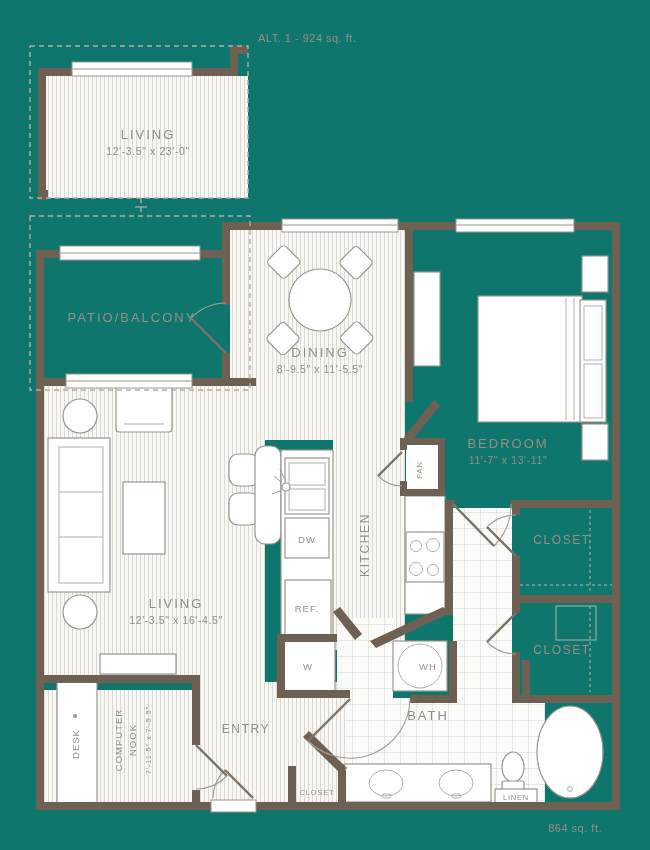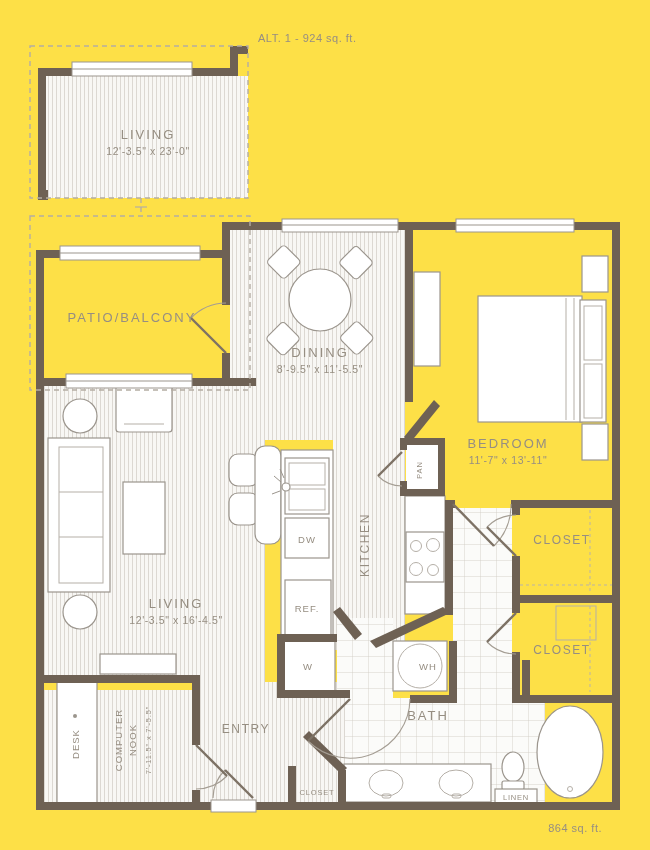--- a/index.html
+++ b/index.html
@@ -1,16 +1,16 @@
 <!DOCTYPE html>
 <html><head>
 <meta charset="utf-8">
 <style>
   html,body{margin:0;padding:0;background:#ffffff;}
-  .canvas{position:relative;width:650px;height:850px;background:#fde047;overflow:hidden;
+  .canvas{position:relative;width:650px;height:850px;background:#0f766e;overflow:hidden;
           font-family:"Liberation Sans", sans-serif;}
   svg text{font-family:"Liberation Sans", sans-serif;fill:#968e82;}
   .wall{fill:#6e6154;stroke:none;}
   .furn{fill:#ffffff;stroke:#9b958d;stroke-width:1.2;}
   .furnthin{fill:none;stroke:#b5afa7;stroke-width:1;}
   .win{fill:#ffffff;stroke:#9b958d;stroke-width:1;}
   .dash{fill:none;stroke:#b4ada3;stroke-width:1.4;stroke-dasharray:5 4;}
   .rod{fill:none;stroke:#b9b3a9;stroke-width:1;stroke-dasharray:3 3;}
   .arc{fill:none;stroke:#a49d93;stroke-width:1.1;}
   .leaf{fill:none;stroke:#7d7265;stroke-width:2.4;}

